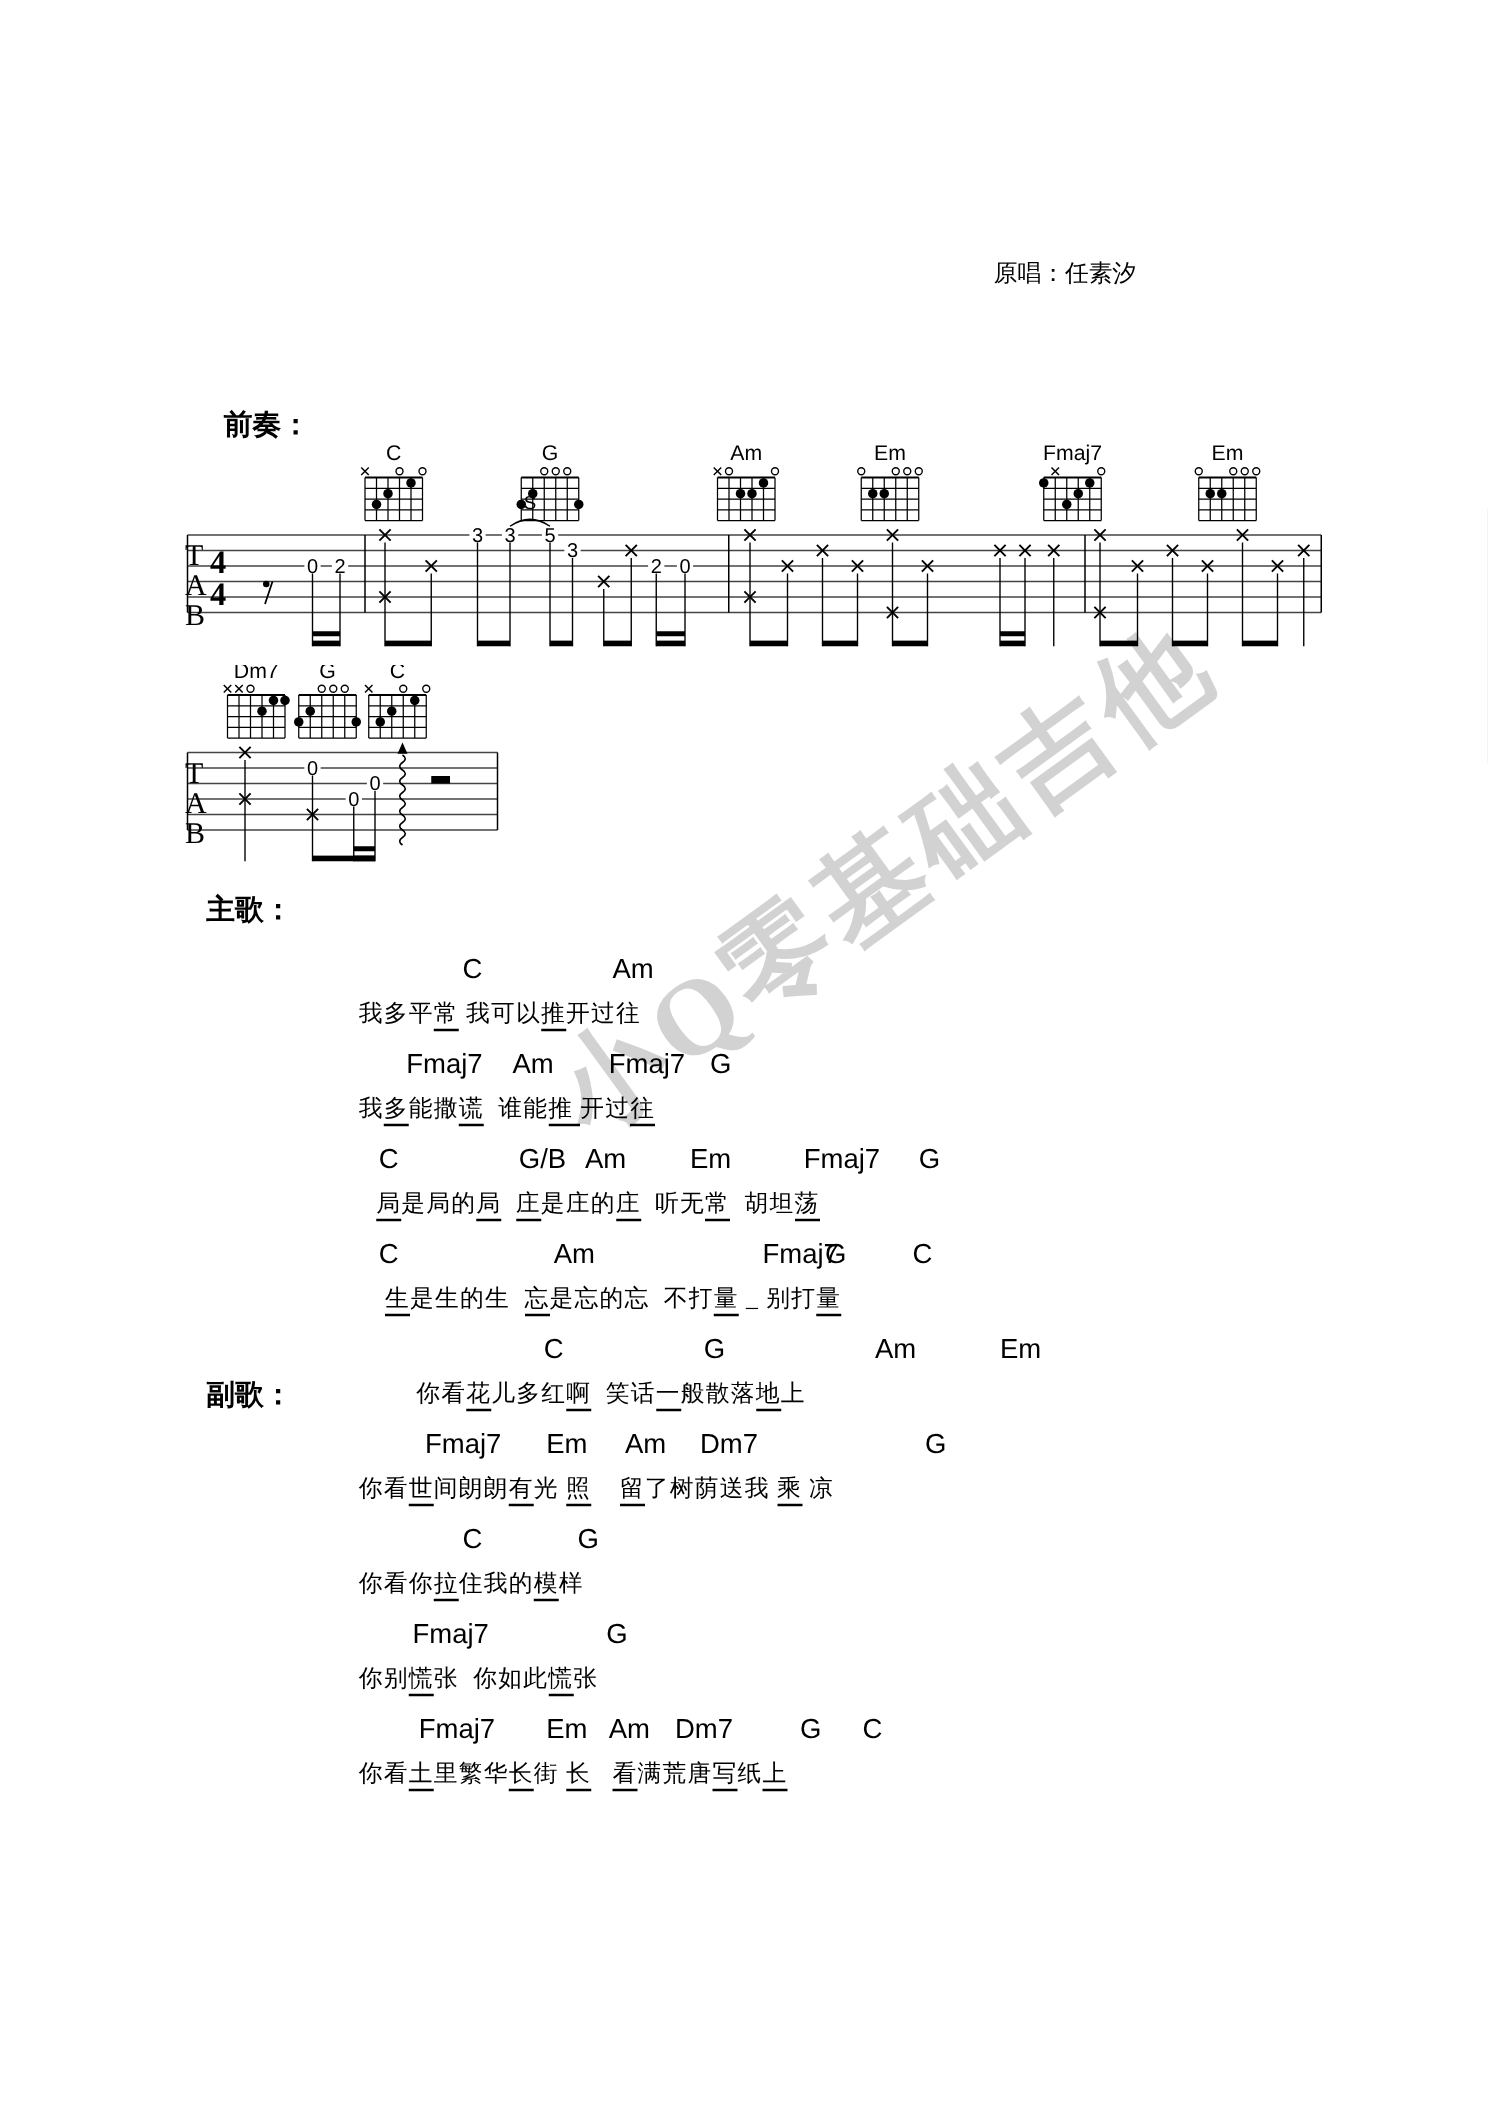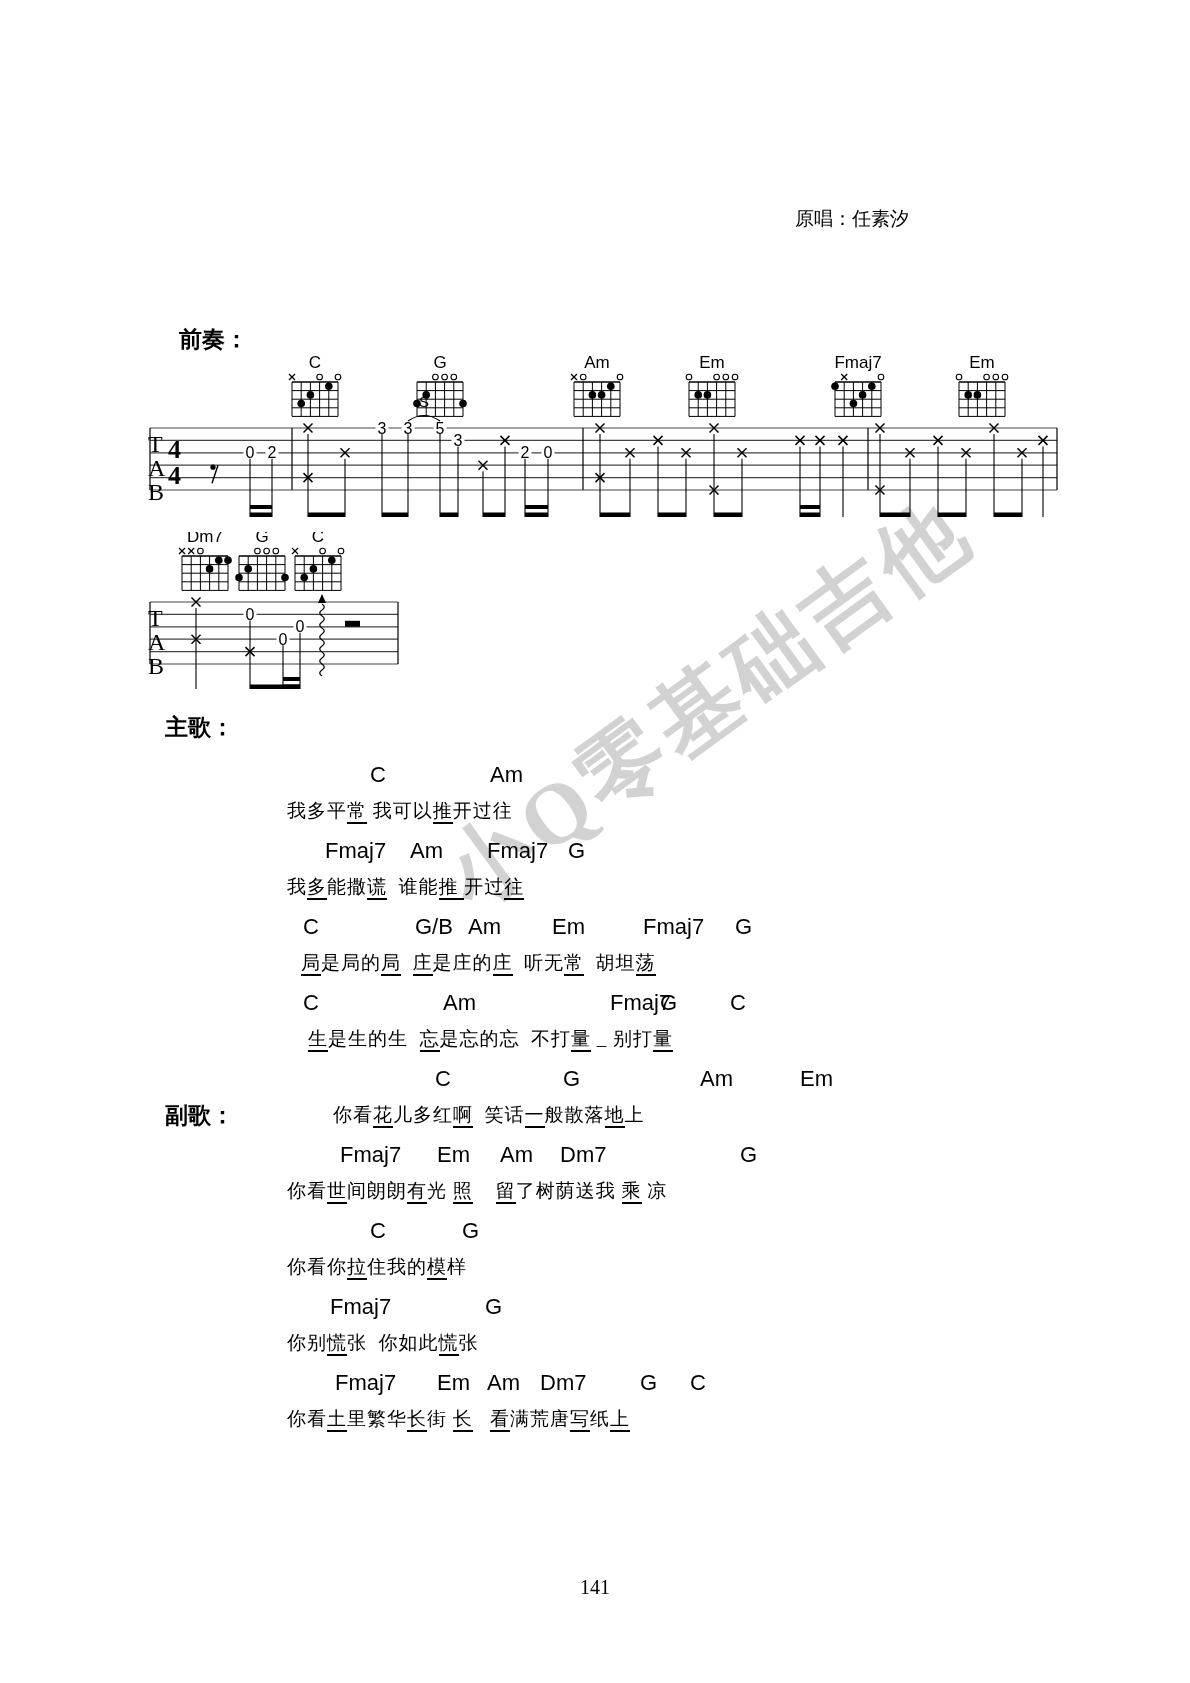--- a/index.html
+++ b/index.html
@@ -460,14 +460,13 @@
         <span style="left: 335px;">Fmaj7</span>
         <span style="left: 437px;">Em</span>
         <span style="left: 487px;">Am</span>
         <span style="left: 540px;">Dm7</span>
         <span style="left: 640px;">G</span>
         <span style="left: 690px;">C</span>
       </div>
       <div class="lyric-row" style="top: 1406px; left: 287px;"><span>你看</span><span class="u">土</span><span>里繁华</span><span class="u">长</span><span>街 </span><span class="u">长</span><span>   </span><span class="u">看</span><span>满荒唐</span><span class="u">写</span><span>纸</span><span class="u">上</span></div>
     </div>
 
-  <div class="abs pagenum">141</div>
 </div>
 
 </body></html>

